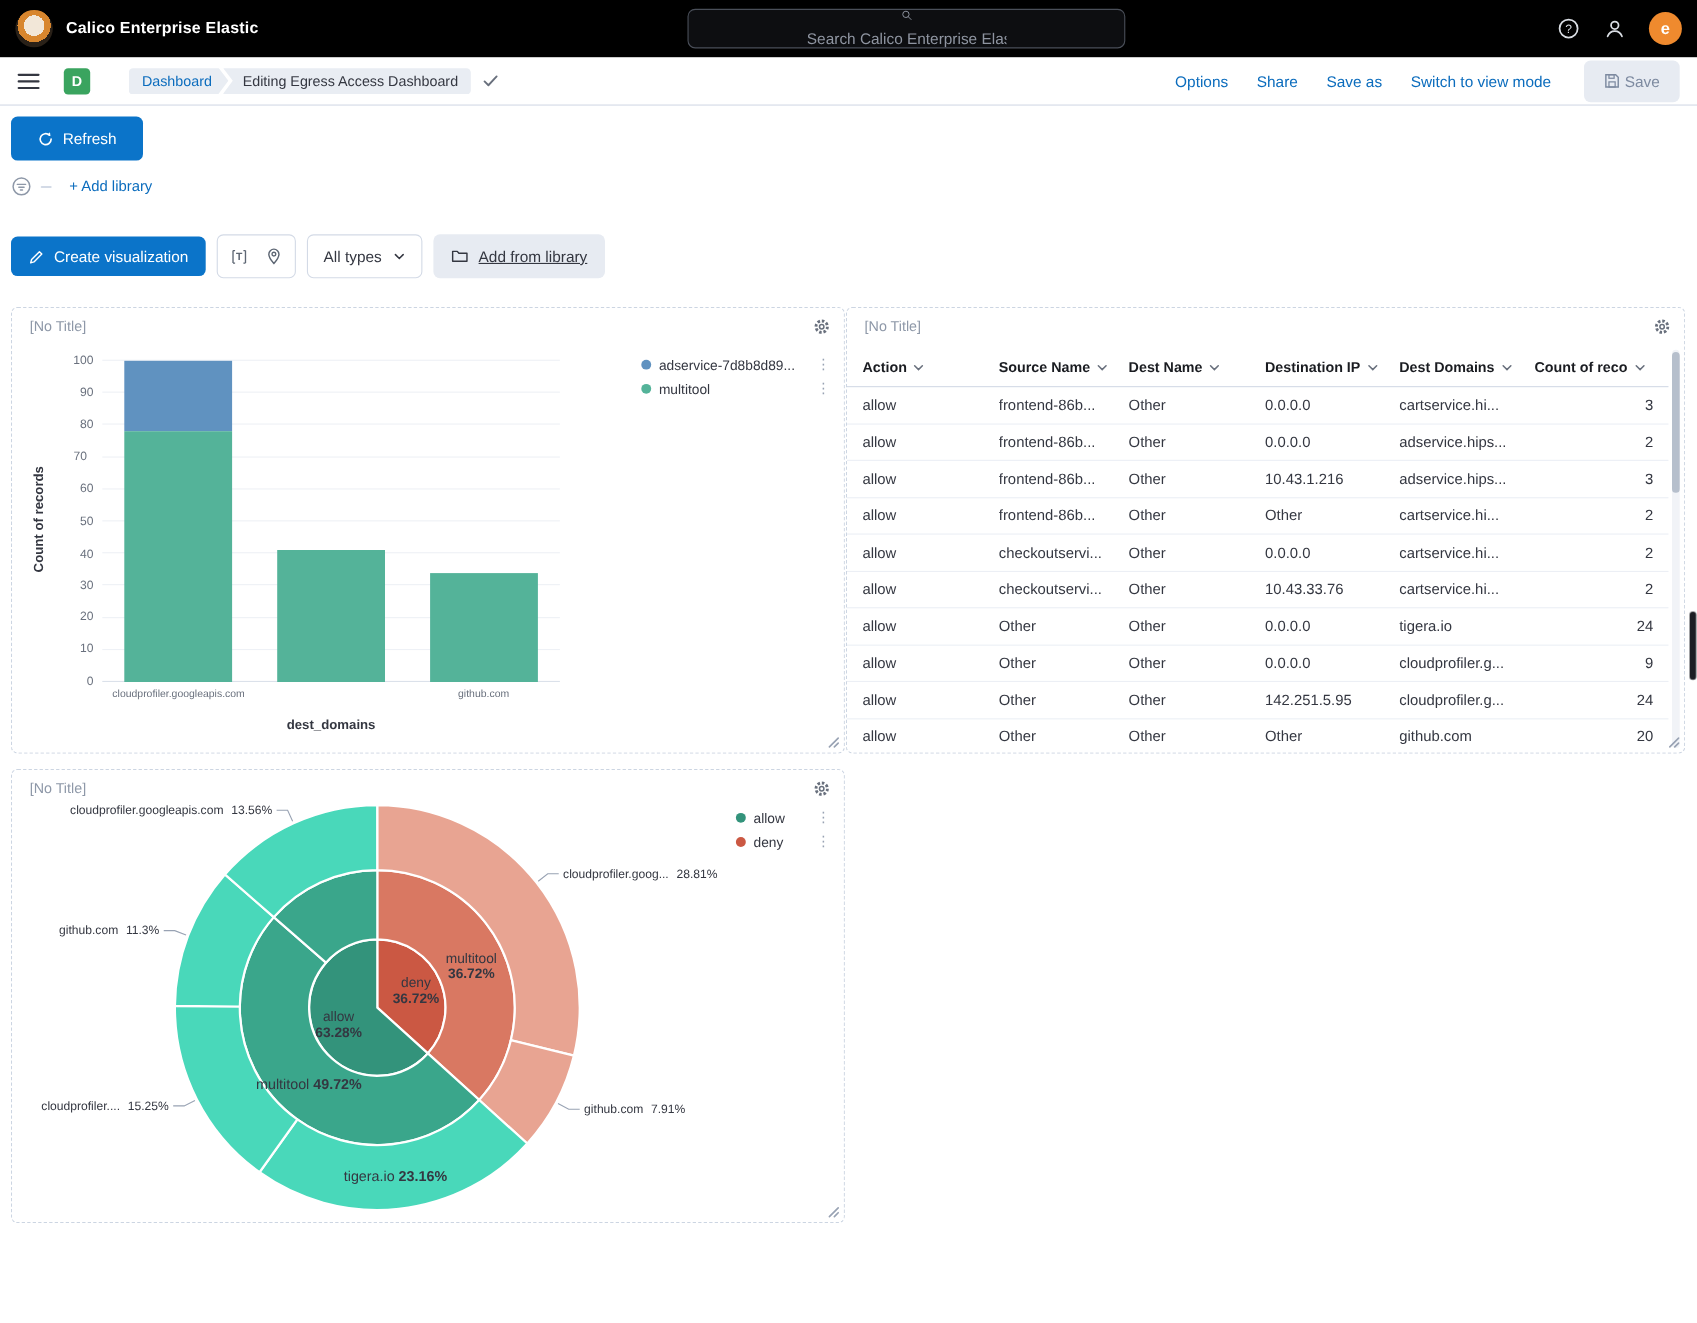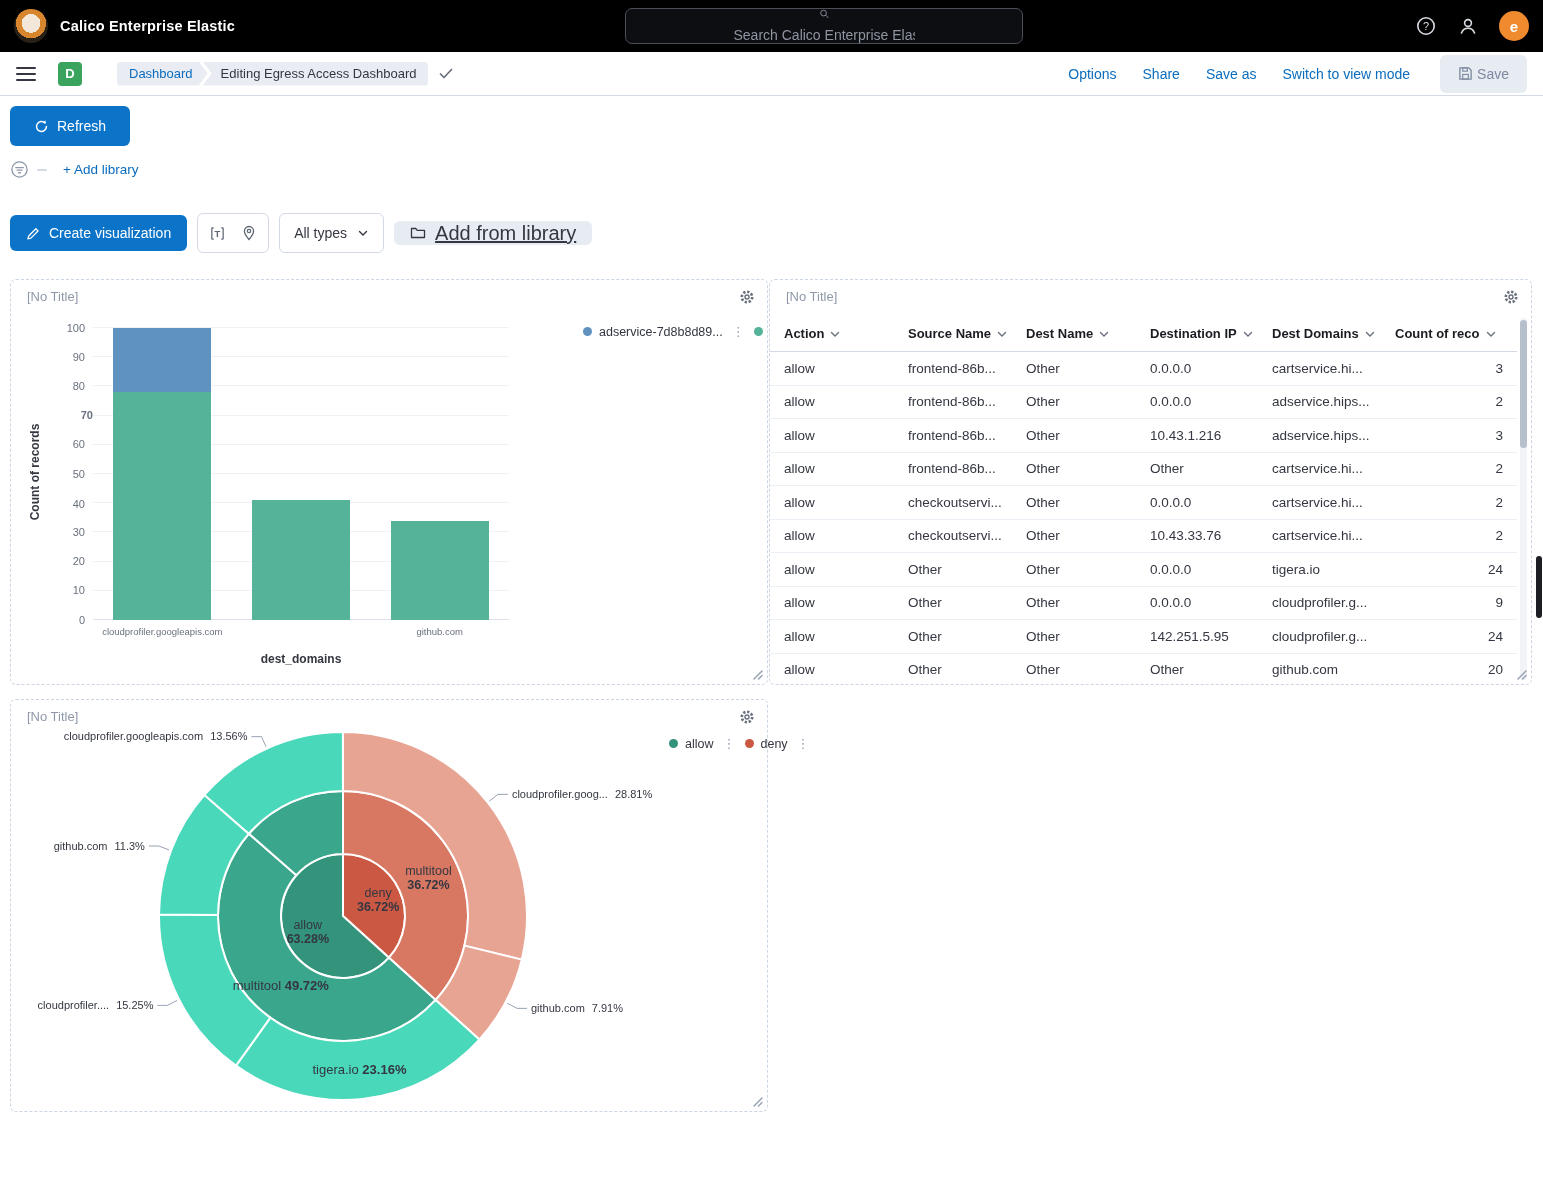--- a/index.html
+++ b/index.html
@@ -49,21 +49,21 @@
   .filter-row{display:flex;align-items:center;gap:8px;padding:14px 10px 13px;}
   .filter-icon{color:#8e98a8;}
   .filter-dash{width:10px;height:2px;background:#d3dae6;border-radius:1px;}
   .add-filter{color:var(--link);font-size:13.5px;cursor:pointer;margin-left:8px;}
   
   .toolbar-row{display:flex;align-items:center;gap:10px;padding:21px 10px 0;}
   .create-vis{height:36px;padding:0 16px;border-radius:6px;background:var(--primary);color:#fff;font-size:14px;font-weight:500;display:flex;align-items:center;gap:8px;cursor:pointer;border:none;}
   .icon-group{height:40px;border:1px solid var(--border);border-radius:6px;display:flex;align-items:center;padding:0 4px;gap:2px;background:#fff;}
   .icon-btn{width:30px;height:30px;display:flex;align-items:center;justify-content:center;color:#5d6673;border-radius:4px;cursor:pointer;}
   .all-types{height:40px;padding:0 14px;border:1px solid var(--border);border-radius:6px;background:#fff;color:#343741;font-size:14px;display:flex;align-items:center;gap:10px;cursor:pointer;}
-  .add-library{height:24px;padding:0 16px;border-radius:6px;background:#e7ebf2;color:#343741;font-size:20px;font-weight:500;display:flex;align-items:center;gap:9px;cursor:pointer;}
+  .add-library{height:40px;padding:0 16px;border-radius:6px;background:#e7ebf2;color:#343741;font-size:14px;font-weight:500;display:flex;align-items:center;gap:9px;cursor:pointer;}
   .add-library span{text-decoration:underline;}
   
   .dashboard{position:relative;height:846px;margin-top:26px;}
   .panel{position:absolute;background:#fff;border:1px dashed var(--panel-border);border-radius:6px;}
   .panel-a{left:10px;top:0;width:758px;height:406px;}
   .panel-b{left:769px;top:0;width:763px;height:406px;}
   .panel-c{left:10px;top:420px;width:758px;height:413px;}
   .panel-title{position:absolute;left:16px;top:9px;font-size:13px;color:#8e98a8;}
   .panel-gear{position:absolute;right:12px;top:9px;color:#69707d;cursor:pointer;}
   .resize-handle{position:absolute;right:3px;bottom:3px;color:#98a2b3;cursor:nwse-resize;}
@@ -71,21 +71,21 @@
   .bar-chart{position:absolute;inset:0;}
   .y-axis-title{position:absolute;left:-56px;top:185px;width:160px;transform:rotate(-90deg);font-size:12px;font-weight:bold;color:#343741;text-align:center;}
   .bar-plot{position:absolute;left:82px;top:48px;width:416px;height:292px;}
   .gridline{position:absolute;left:0;right:0;height:1px;background:#eef1f6;}
   .gridline.zero{background:#dbe1ea;}
   .bar-col{position:absolute;display:flex;flex-direction:column;justify-content:flex-end;}
   .bar-seg{width:100%;}
   .ytick{position:absolute;width:32px;text-align:right;font-size:11px;color:#69707d;}
   .xtick{position:absolute;top:346px;text-align:center;font-size:9.5px;color:#69707d;white-space:nowrap;}
   .x-axis-title{position:absolute;left:82px;top:372px;width:416px;text-align:center;font-size:12px;font-weight:bold;color:#343741;}
-  .legend{position:absolute;display:flex;gap:7px;}
+  .legend{position:absolute;display:flex;flex-direction:column;gap:7px;}
   .legend-a{left:572px;top:44px;right:10px;}
   .legend-c{right:10px;top:36px;width:88px;}
   .legend-item{display:flex;align-items:center;gap:7px;height:15px;cursor:pointer;}
   .legend-dot{width:9px;height:9px;border-radius:50%;flex:0 0 auto;}
   .legend-label{font-size:12.5px;color:#343741;white-space:nowrap;overflow:hidden;text-overflow:ellipsis;flex:1;}
   .legend-more{color:#98a2b3;font-family:"DejaVu Sans",sans-serif;font-size:13px;cursor:pointer;padding:0 2px;}
   
   .dtable{position:absolute;left:0;right:14px;top:36px;bottom:0;overflow:hidden;}
   .t-row{display:grid;grid-template-columns:124px 118px 124px 122px 123px 1fr;align-items:center;padding-left:14px;}
   .t-head{height:36px;border-bottom:1px solid var(--border);}
@@ -251,21 +251,21 @@
             <span class="legend-more">⋮</span>
           </div>
         </div>
     <div class="ytick" style="left: 42px; top: 333.5px;">0</div>
         <div class="ytick" style="left: 42px; top: 304.3px;">10</div>
         <div class="ytick" style="left: 42px; top: 275.1px;">20</div>
         <div class="ytick" style="left: 42px; top: 245.9px;">30</div>
         <div class="ytick" style="left: 42px; top: 218px;">40</div>
         <div class="ytick" style="left: 42px; top: 187.5px;">50</div>
         <div class="ytick" style="left: 42px; top: 158.3px;">60</div>
-        <div class="ytick" style="left: 50px; top: 129.1px; font-weight: bold;">70</div>
+        <div class="ytick" style="left: 36px; top: 129.1px;">70</div>
         <div class="ytick" style="left: 42px; top: 99.9px;">80</div>
         <div class="ytick" style="left: 42px; top: 70.7px;">90</div>
         <div class="ytick" style="left: 42px; top: 41.5px;">100</div>
         <div class="bar-col" style="left: 102.333px; top: 48px; width: 98px; height: 292px;">
           <div class="bar-seg" style="height: 64.24px; background: rgb(96, 146, 192);"></div>
           <div class="bar-seg" style="height: 227.76px; background: rgb(84, 179, 153);"></div>
         </div>
         <div class="xtick" style="left: 82px; width: 138.667px;">cloudprofiler.googleapis.com</div>
         <div class="bar-col" style="left: 241px; top: 48px; width: 98px; height: 292px;">
           <div class="bar-seg" style="height: 0px; background: rgb(96, 146, 192);"></div>

